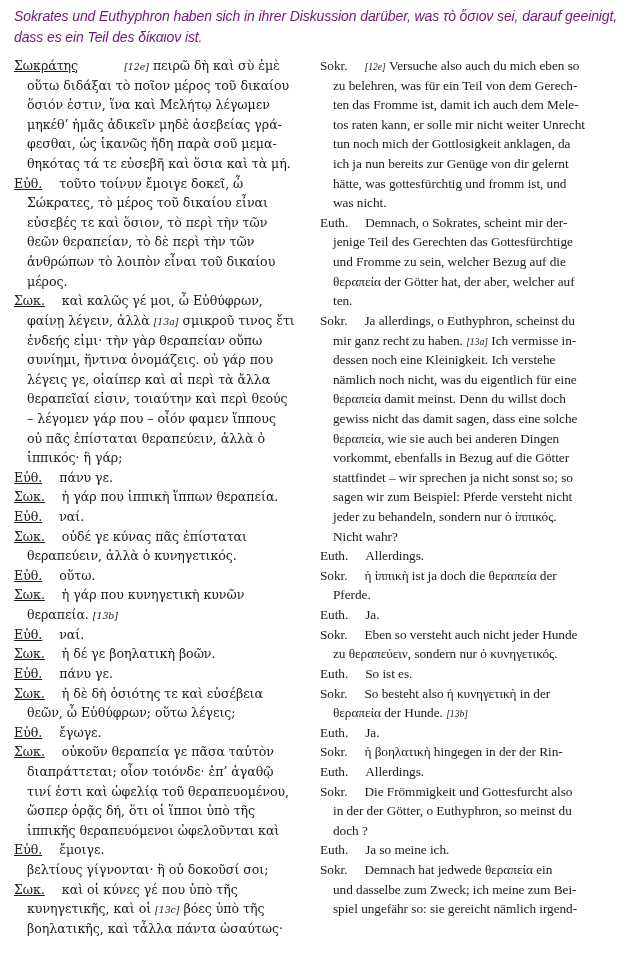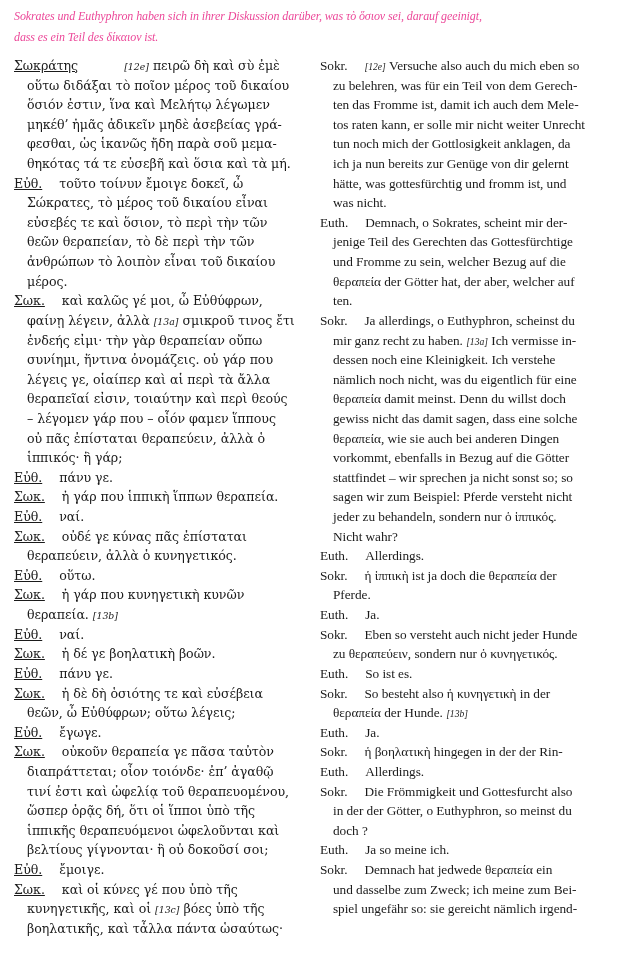--- a/index.html
+++ b/index.html
@@ -18,25 +18,25 @@
     position: relative;
     width: 635px;
     height: 953px;
     box-sizing: border-box;
   }
   #header {
     position: absolute;
     left: 14px;
     top: 6px;
     width: 608px;
-    font-family: Liberation Serif, serif;
+    font-family: Liberation Sans, sans-serif;
     font-style: italic;
-    font-size: 12px;
+    font-size: 14px;
     line-height: 20.5px;
-    color: #ec4899;
+    color: #701a75;
     letter-spacing: -0.1px;
   }
   #columns {
     position: absolute;
     left: 0;
     top: 56px;
     width: 635px;
   }
   .col {
     position: absolute;
@@ -131,22 +131,22 @@
         <span class="line"><span class="spk">Σωκ.</span><span class="gap-md"></span><span>ἡ δέ γε βοηλατικὴ βοῶν.</span></span>
         <span class="line"><span class="spk">Εὐθ.</span><span class="gap-md"></span><span>πάνυ γε.</span></span>
         <span class="line"><span class="spk">Σωκ.</span><span class="gap-md"></span><span>ἡ δὲ δὴ ὁσιότης τε καὶ εὐσέβεια</span></span>
         <span class="line ind"><span>θεῶν, ὦ Εὐθύφρων; οὕτω λέγεις;</span></span>
         <span class="line"><span class="spk">Εὐθ.</span><span class="gap-md"></span><span>ἔγωγε.</span></span>
         <span class="line"><span class="spk">Σωκ.</span><span class="gap-md"></span><span>οὐκοῦν θεραπεία γε πᾶσα ταὐτὸν</span></span>
         <span class="line ind"><span>διαπράττεται; οἷον τοιόνδε· ἐπ’ ἀγαθῷ</span></span>
         <span class="line ind"><span>τινί ἐστι καὶ ὠφελίᾳ τοῦ θεραπευομένου,</span></span>
         <span class="line ind"><span>ὥσπερ ὁρᾷς δή, ὅτι οἱ ἵπποι ὑπὸ τῆς</span></span>
         <span class="line ind"><span>ἱππικῆς θεραπευόμενοι ὠφελοῦνται καὶ</span></span>
+        <span class="line"><span class="spk">Εὐθ.</span><span class="gap-md"></span><span>ἔμοιγε.</span></span>
         <span class="line ind"><span>βελτίους γίγνονται· ἢ οὐ δοκοῦσί σοι;</span></span>
-        <span class="line"><span class="spk">Εὐθ.</span><span class="gap-md"></span><span>ἔμοιγε.</span></span>
         <span class="line"><span class="spk">Σωκ.</span><span class="gap-md"></span><span>καὶ οἱ κύνες γέ που ὑπὸ τῆς</span></span>
         <span class="line ind"><span>κυνηγετικῆς, καὶ οἱ </span><span class="ref">[13c]</span><span> βόες ὑπὸ τῆς</span></span>
         <span class="line ind"><span>βοηλατικῆς, καὶ τἆλλα πάντα ὡσαύτως·</span></span>
       </div>
     <div class="col" id="col-right">
         <span class="line"><span class="spk">Sokr.</span><span class="gap-md"></span><span class="ref">[12e]</span>&nbsp;<span>Versuche also auch du mich eben so</span></span>
         <span class="line ind"><span>zu belehren, was für ein Teil von dem Gerech-</span></span>
         <span class="line ind"><span>ten das Fromme ist, damit ich auch dem Mele-</span></span>
         <span class="line ind"><span>tos raten kann, er solle mir nicht weiter Unrecht</span></span>
         <span class="line ind"><span>tun noch mich der Gottlosigkeit anklagen, da</span></span>

